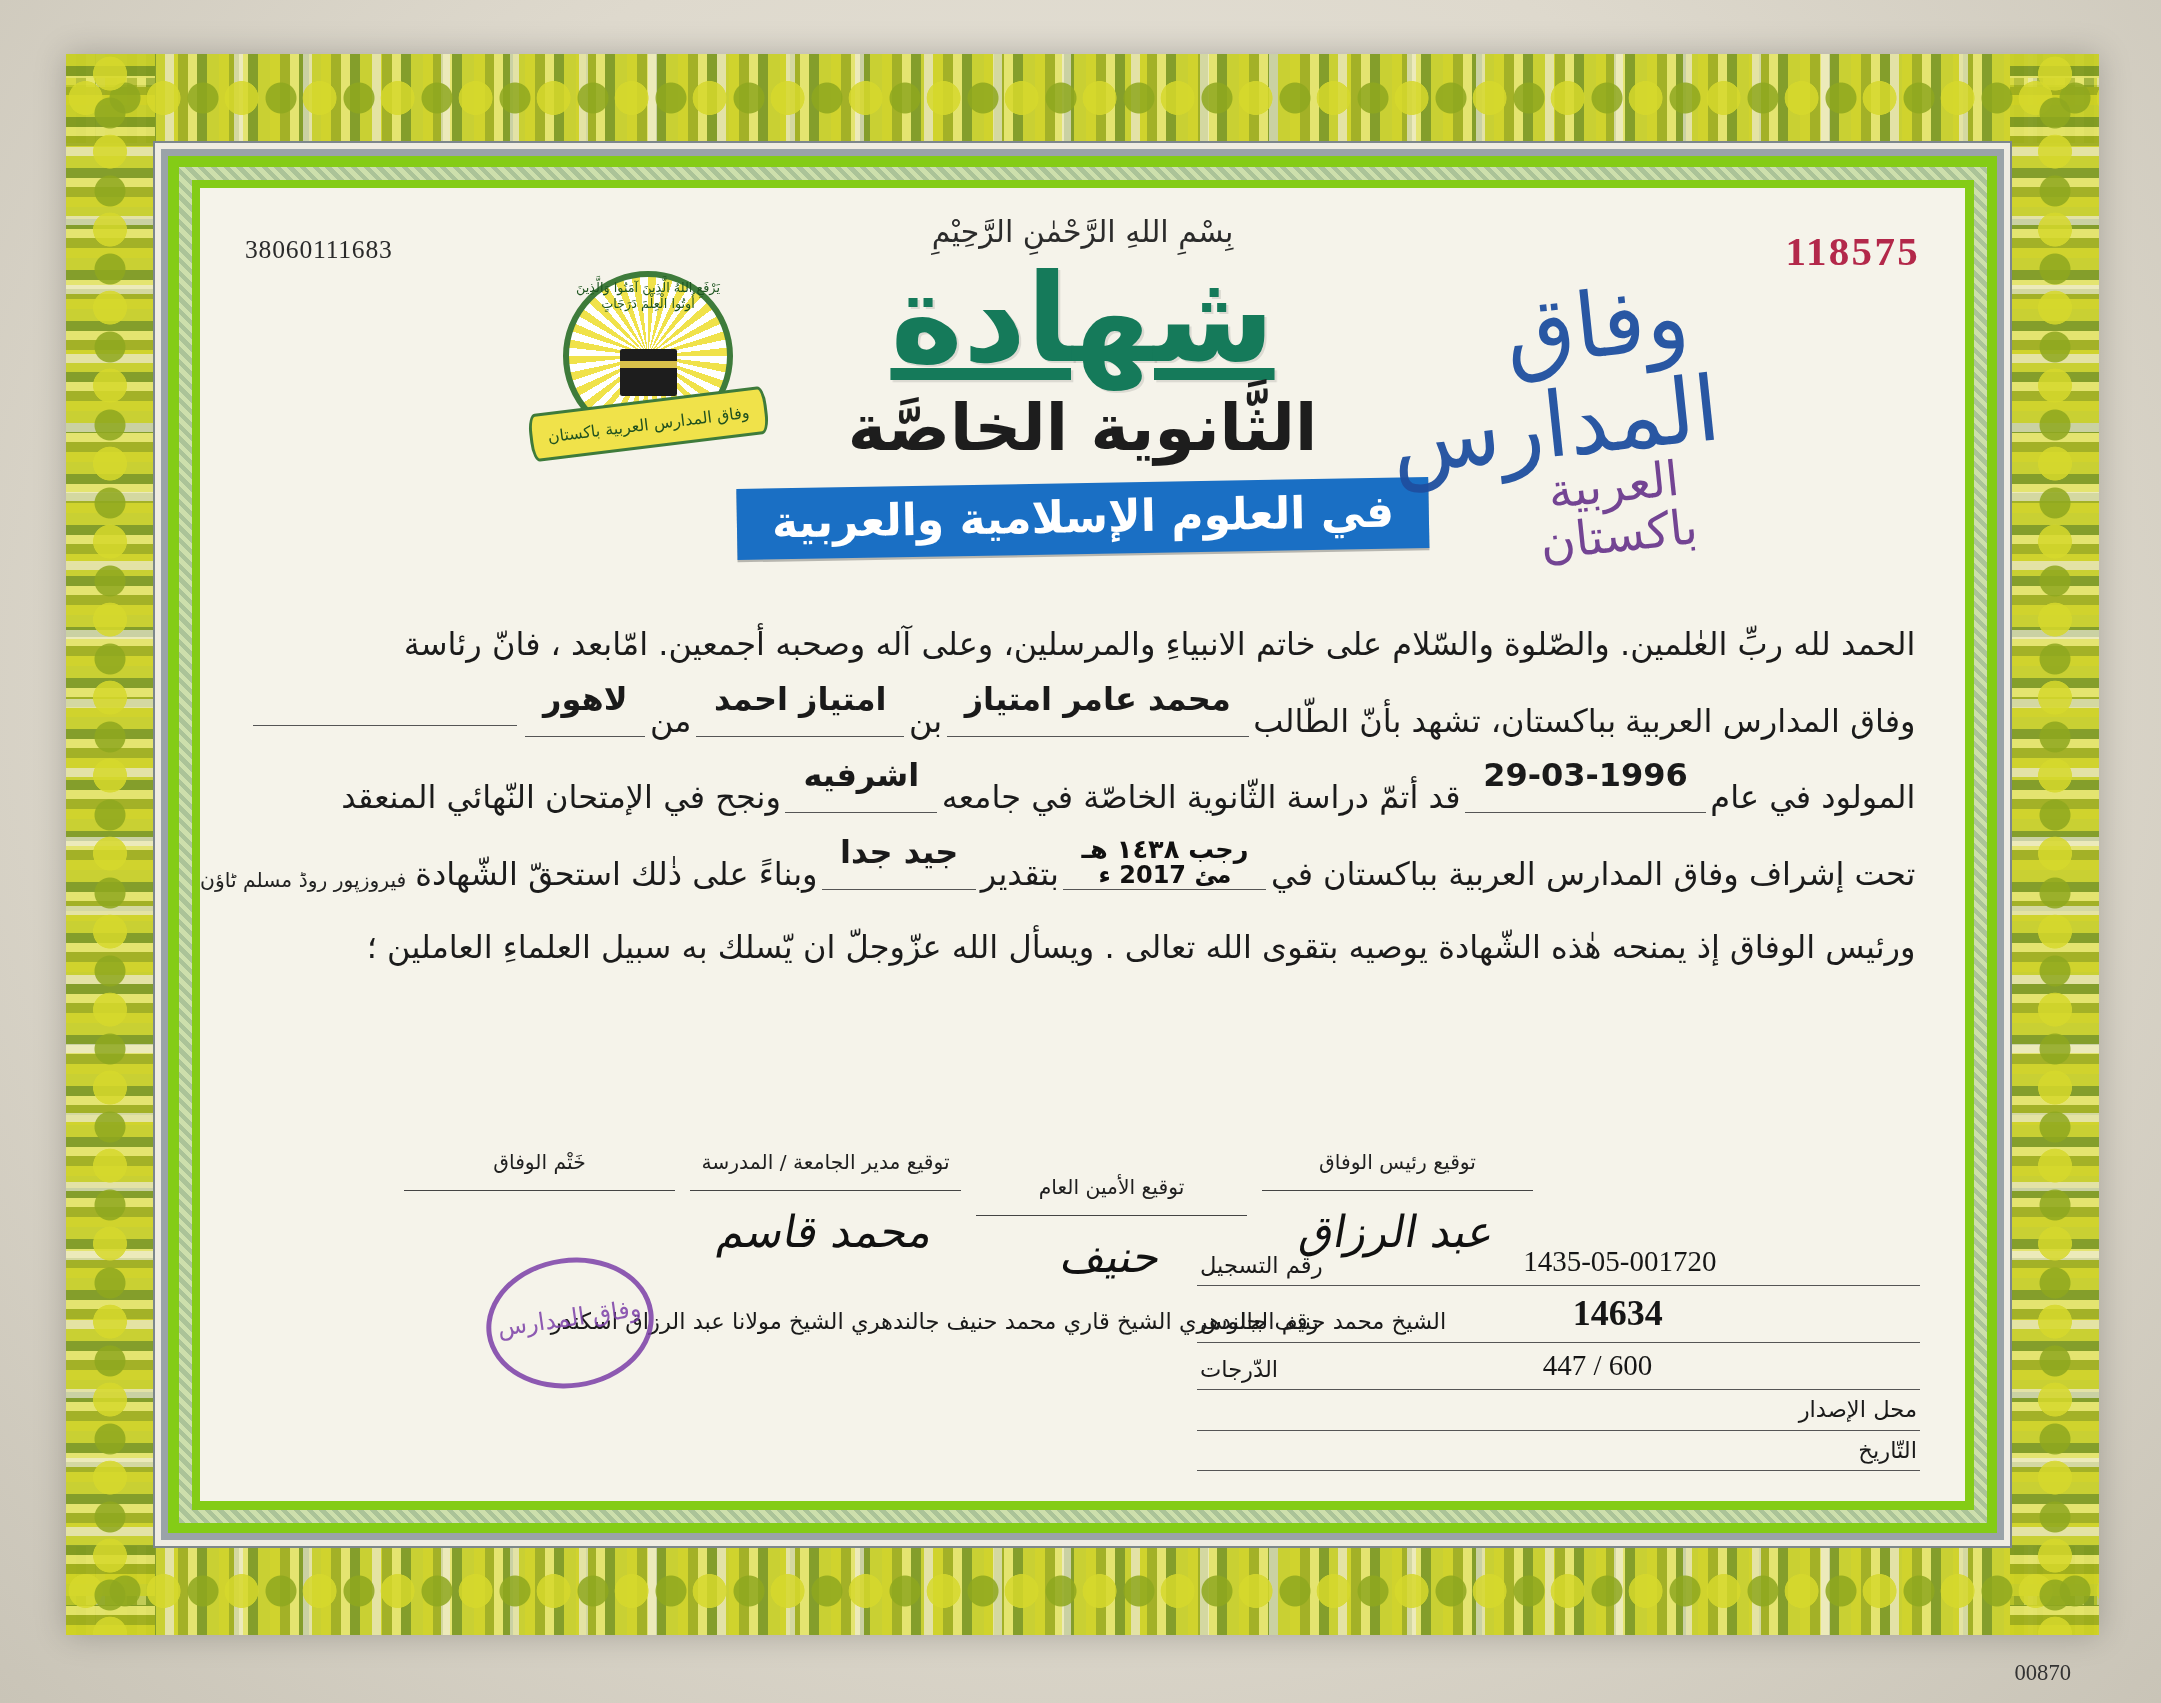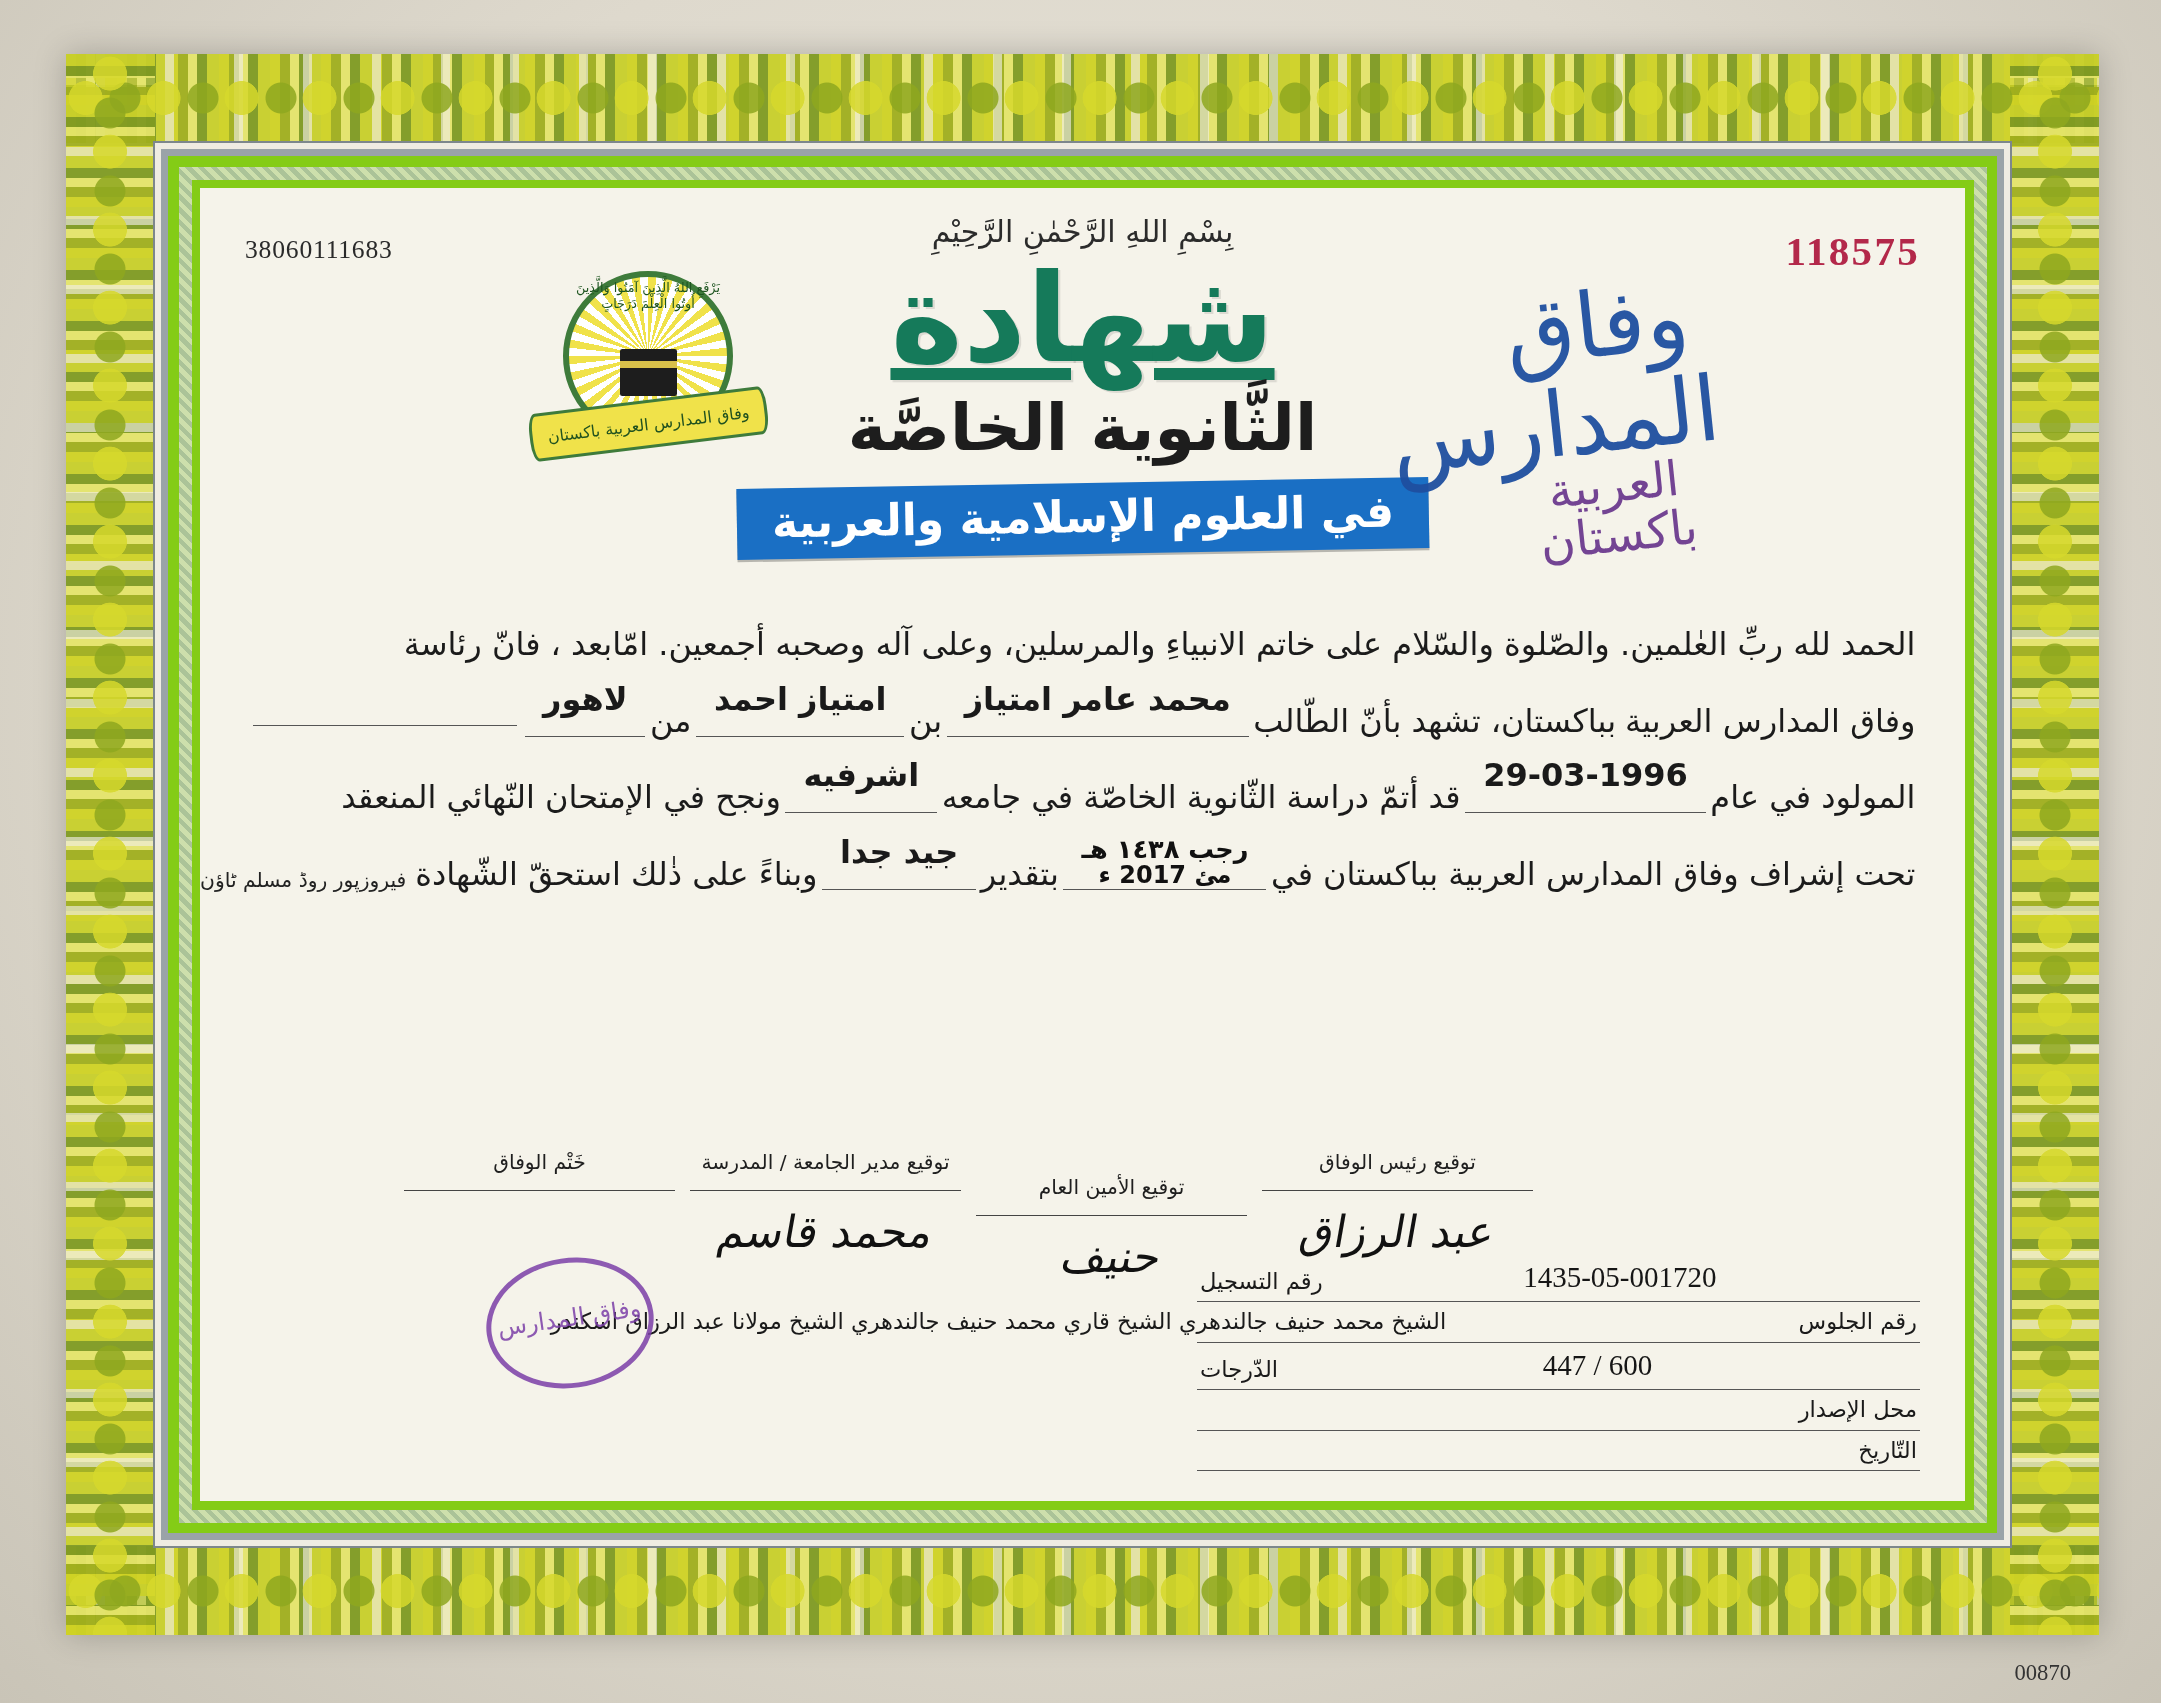--- a/index.html
+++ b/index.html
@@ -488,20 +488,23 @@
             <span class="stacked blank">
               <span class="top">رجب ١٤٣٨ هـ</span>
               <span class="bot">مئ 2017 ء</span>
             </span>
             <span class="seg">بتقدير</span>
             <span class="blank handwr">جيد جدا</span>
             <span class="seg">وبناءً على ذٰلك استحقّ الشّهادة</span>
             <span class="seg small-note">فيروزپور روڈ مسلم ٹاؤن لاهور</span>
           </div>
 
+          <div class="line">
+            <span class="seg">ورئيس الوفاق إذ يمنحه هٰذه الشّهادة يوصيه بتقوى الله تعالى . ويسأل الله عزّوجلّ ان يّسلك به سبيل العلماءِ العاملين ؛</span>
+          </div>
         </div>
 
         <div id="signatures">
           <div class="sig-block" style="right:0;   top:0;">
             <span class="sig-label">توقيع رئيس الوفاق</span>
             <span class="sig-mark">عبد الرزاق اسكندر</span>
           </div>
           <div class="sig-block" style="right:286px; top:0;margin-top:25px;">
             <span class="sig-label">توقيع الأمين العام</span>
             <span class="sig-mark">حنيف</span>
@@ -519,20 +522,21 @@
 
           <div id="round-stamp">وفاق المدارس</div>
         </div>
 
         <div id="details">
           <div class="det-row">
             <span class="val">1435-05-001720</span>
             <span class="lbl">رقم التسجيل</span>
           </div>
           <div class="det-row big">
+            <span class="val">14634</span>
             <span class="lbl">رقم الجلوس</span>
           </div>
           <div class="det-row">
             <span class="val">447 / 600</span>
             <span class="lbl">الدّرجات</span>
           </div>
           <div class="det-row place">
             <span class="lbl">محل الإصدار</span>
           </div>
           <div class="det-row">

